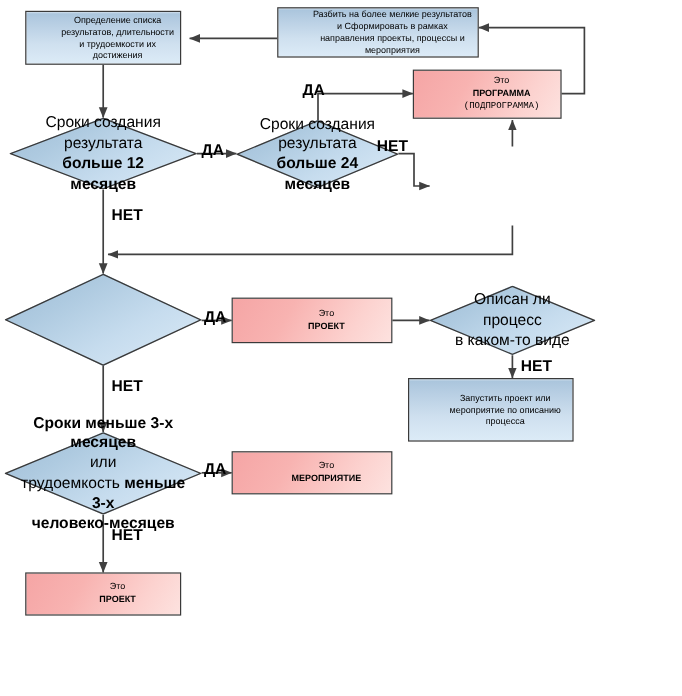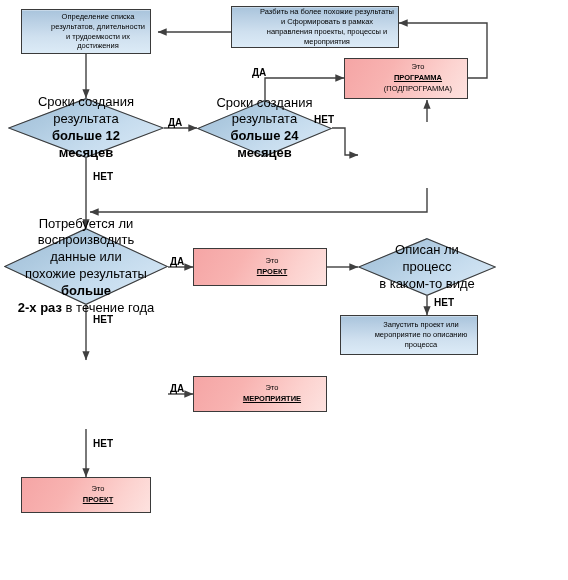--- a/index.html
+++ b/index.html
@@ -89,31 +89,31 @@
     text-align: center;
     font-size: 13px;
     line-height: 1.3;
     color: #000;
     white-space: pre-line;
   }
 
   
   .edge-label {
     position: absolute;
-    font-size: 10px;
+    font-size: 13px;
     font-weight: bold;
     color: #000000;
     white-space: nowrap;
     line-height: 1;
   }
 
   b { font-weight: bold; }
   .term-lead { font-weight: normal; }
-  .term-name { font-weight: bold; text-decoration: underline; }
-  .term-sub { font-weight: normal; }
+  .term-name { font-weight: bold; }
+  .term-sub { font-weight: normal; font-family: Liberation Mono, monospace; }
 </style>
 </head>
 <body>
 
 <div id="canvas">
 
   <svg class="edges" viewBox="0 0 568 580">
     <defs>
       <marker id="arr" markerWidth="7" markerHeight="7" refX="6.2" refY="3" orient="auto">
         <path d="M0,0.4 L6.4,3 L0,5.6 z" fill="#404040"></path>
@@ -151,21 +151,21 @@
 
       <path d="M86,429 L86,477"></path>
     </g>
   </svg>
 
   <div class="node rect blue" style="left:21px; top:9px; width:130px; height:45px;">
     <span class="txt">Определение списка результатов, длительности и трудоемкости их достижения</span>
   </div>
 
   <div class="node rect blue" style="left:231px; top:6px; width:168px; height:42px;">
-    <span class="txt">Разбить на более похожие результаты и Сформировать в рамках направления проекты, процессы и мероприятия</span>
+    <span class="txt">Разбить на более мелкие результатов и Сформировать в рамках направления проекты, процессы и мероприятия</span>
   </div>
 
   <div class="node rect pink" style="left:344px; top:58px; width:124px; height:41px;">
     <span class="txt"><span class="term-lead">Это</span><br><span class="term-name">ПРОГРАММА</span><br><span class="term-sub">(ПОДПРОГРАММА)</span></span>
   </div>
 
   <div class="diamond" style="left:8px; top:98px; width:156px; height:60px;">
     <div class="shape"></div>
     <svg class="outline" viewBox="0 0 156 60" preserveAspectRatio="none">
       <polygon points="78,0.7 155.3,30 78,59.3 0.7,30" fill="none" stroke="#3a3a3a" stroke-width="1.1"></polygon>
@@ -180,39 +180,45 @@
     </svg>
     <div class="label"><span>Сроки создания</span><br><span>результата</span><br><b>больше 24 месяцев</b></div>
   </div>
 
 
   <div class="diamond" style="left:4px; top:228px; width:164px; height:77px;">
     <div class="shape"></div>
     <svg class="outline" viewBox="0 0 164 77" preserveAspectRatio="none">
       <polygon points="82,0.7 163.3,38.5 82,76.3 0.7,38.5" fill="none" stroke="#3a3a3a" stroke-width="1.1"></polygon>
     </svg>
-    <div class="label" style="left:8%; width:84%;"><span>Потребуется ли</span><br><span>воспроизводить данные или</span><br><span>похожие результаты </span><b>больше</b><br><b>2-х раз</b><span> в течение года</span></div>
   </div>
 
   <div class="node rect pink" style="left:193px; top:248px; width:134px; height:38px;">
     <span class="txt"><span class="term-lead">Это</span><br><span class="term-name">ПРОЕКТ</span></span>
   </div>
 
   <div class="diamond" style="left:358px; top:238px; width:138px; height:58px;">
     <div class="shape"></div>
     <svg class="outline" viewBox="0 0 138 58" preserveAspectRatio="none">
       <polygon points="69,0.7 137.3,29 69,57.3 0.7,29" fill="none" stroke="#3a3a3a" stroke-width="1.1"></polygon>
     </svg>
     <div class="label"><span>Описан ли процесс</span><br><span>в каком-то виде</span></div>
   </div>
 
-  <div class="node rect blue" style="left:340px; top:315px; width:138px; height:40px;">
+  <div class="node rect blue" style="left:340px; top:315px; width:138px; height:53px;">
     <span class="txt">Запустить проект или мероприятие по описанию процесса</span>
   </div>
 
+  <div class="diamond" style="left:4px; top:360px; width:164px; height:69px;">
+    <div class="shape"></div>
+    <svg class="outline" viewBox="0 0 164 69" preserveAspectRatio="none">
+      <polygon points="82,0.7 163.3,34.5 82,68.3 0.7,34.5" fill="none" stroke="#3a3a3a" stroke-width="1.1"></polygon>
+    </svg>
+    <div class="label" style="left:6%; width:88%;"><b>Сроки меньше 3-х месяцев</b><br><span>или</span><br><span>трудоемкость </span><b>меньше 3-х</b><br><b>человеко-месяцев</b></div>
+  </div>
 
   <div class="node rect pink" style="left:193px; top:376px; width:134px; height:36px;">
     <span class="txt"><span class="term-lead">Это</span><br><span class="term-name">МЕРОПРИЯТИЕ</span></span>
   </div>
 
   <div class="node rect pink" style="left:21px; top:477px; width:130px; height:36px;">
     <span class="txt"><span class="term-lead">Это</span><br><span class="term-name">ПРОЕКТ</span></span>
   </div>
 
   <div class="edge-label" style="left:168px; top:118px;">ДА</div>

